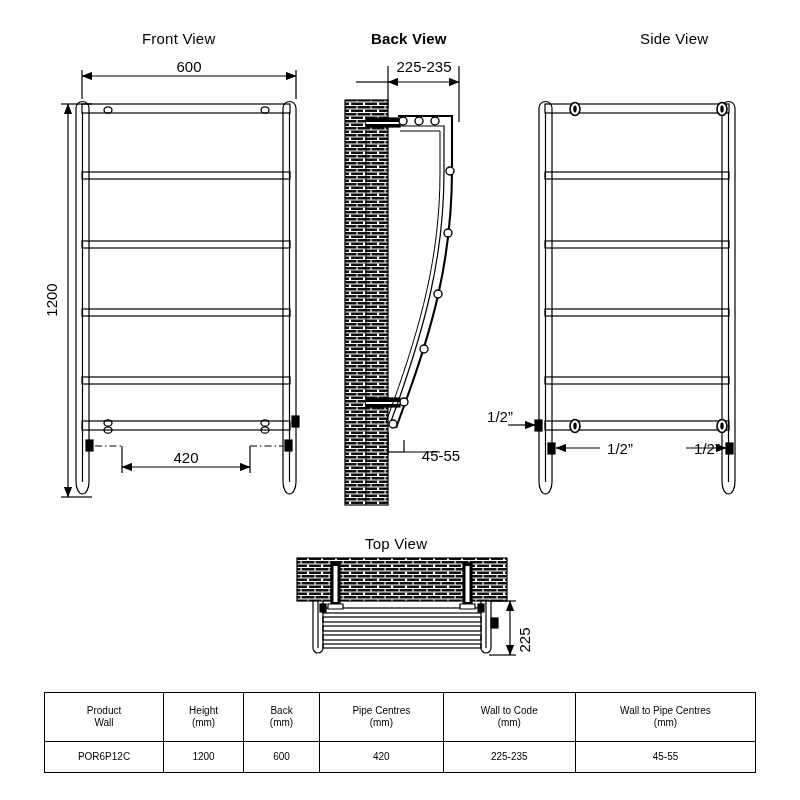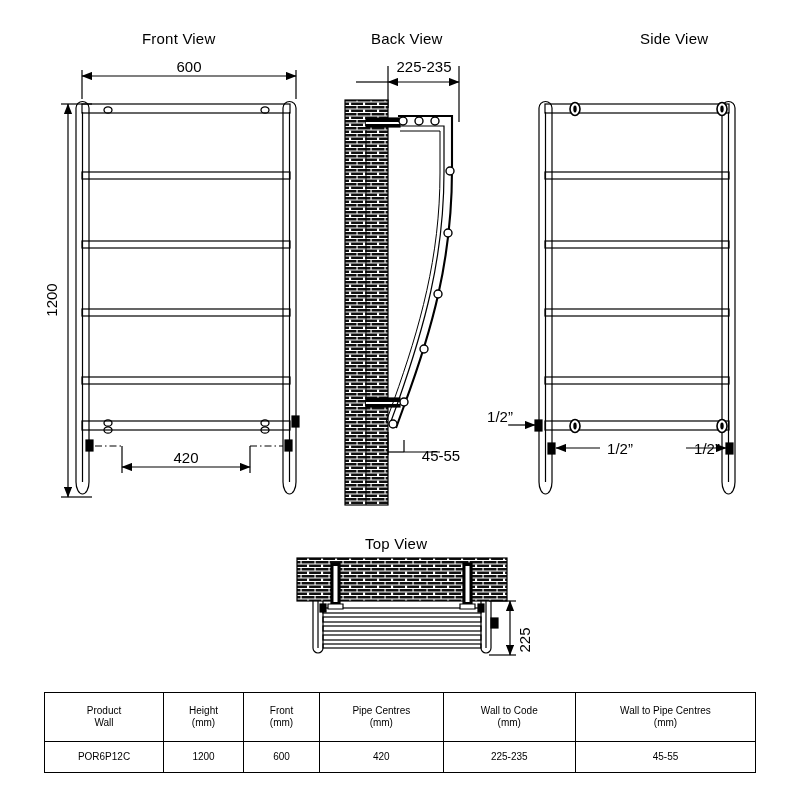--- a/index.html
+++ b/index.html
@@ -27,21 +27,21 @@
   #spec-table tr.body td{height:26px;}
   .cw0{width:118px}.cw1{width:78px}.cw2{width:74px}
   .cw3{width:124px}.cw4{width:134px}.cw5{width:184px}
 </style>
 </head>
 <body>
 
 <div id="sheet">
 
   <div class="vtitle" style="left:142px;top:30px;">Front View</div>
-  <div class="vtitle" style="left:371px;top:30px;">Back View</div>
+  <div class="vtitle" style="left:371px;top:30px;font-weight:bold;">Back View</div>
   <div class="vtitle" style="left:640px;top:30px;">Side View</div>
   <div class="vtitle" style="left:365px;top:535px;text-align:right;">Top View</div>
 
   <svg class="drawing" viewBox="0 0 800 800">
     <defs>
 
       <pattern id="brickH" width="14" height="7" patternUnits="userSpaceOnUse">
         <rect width="14" height="7" fill="#101010"></rect>
         <rect x="0" y="0" width="14" height="1" fill="#ffffff"></rect>
         <rect x="6.5" y="1" width="1.1" height="3" fill="#ffffff"></rect>
@@ -268,21 +268,21 @@
         <tr class="head">
       <td class="cw0">
         <div>Product</div>
         <div>Wall</div>
       </td>
       <td class="cw1">
         <div>Height</div>
         <div>(mm)</div>
       </td>
       <td class="cw2">
-        <div>Front</div>
+        <div>Back</div>
         <div>(mm)</div>
       </td>
       <td class="cw3">
         <div>Pipe Centres</div>
         <div>(mm)</div>
       </td>
       <td class="cw4">
         <div>Wall to Code</div>
         <div>(mm)</div>
       </td>

